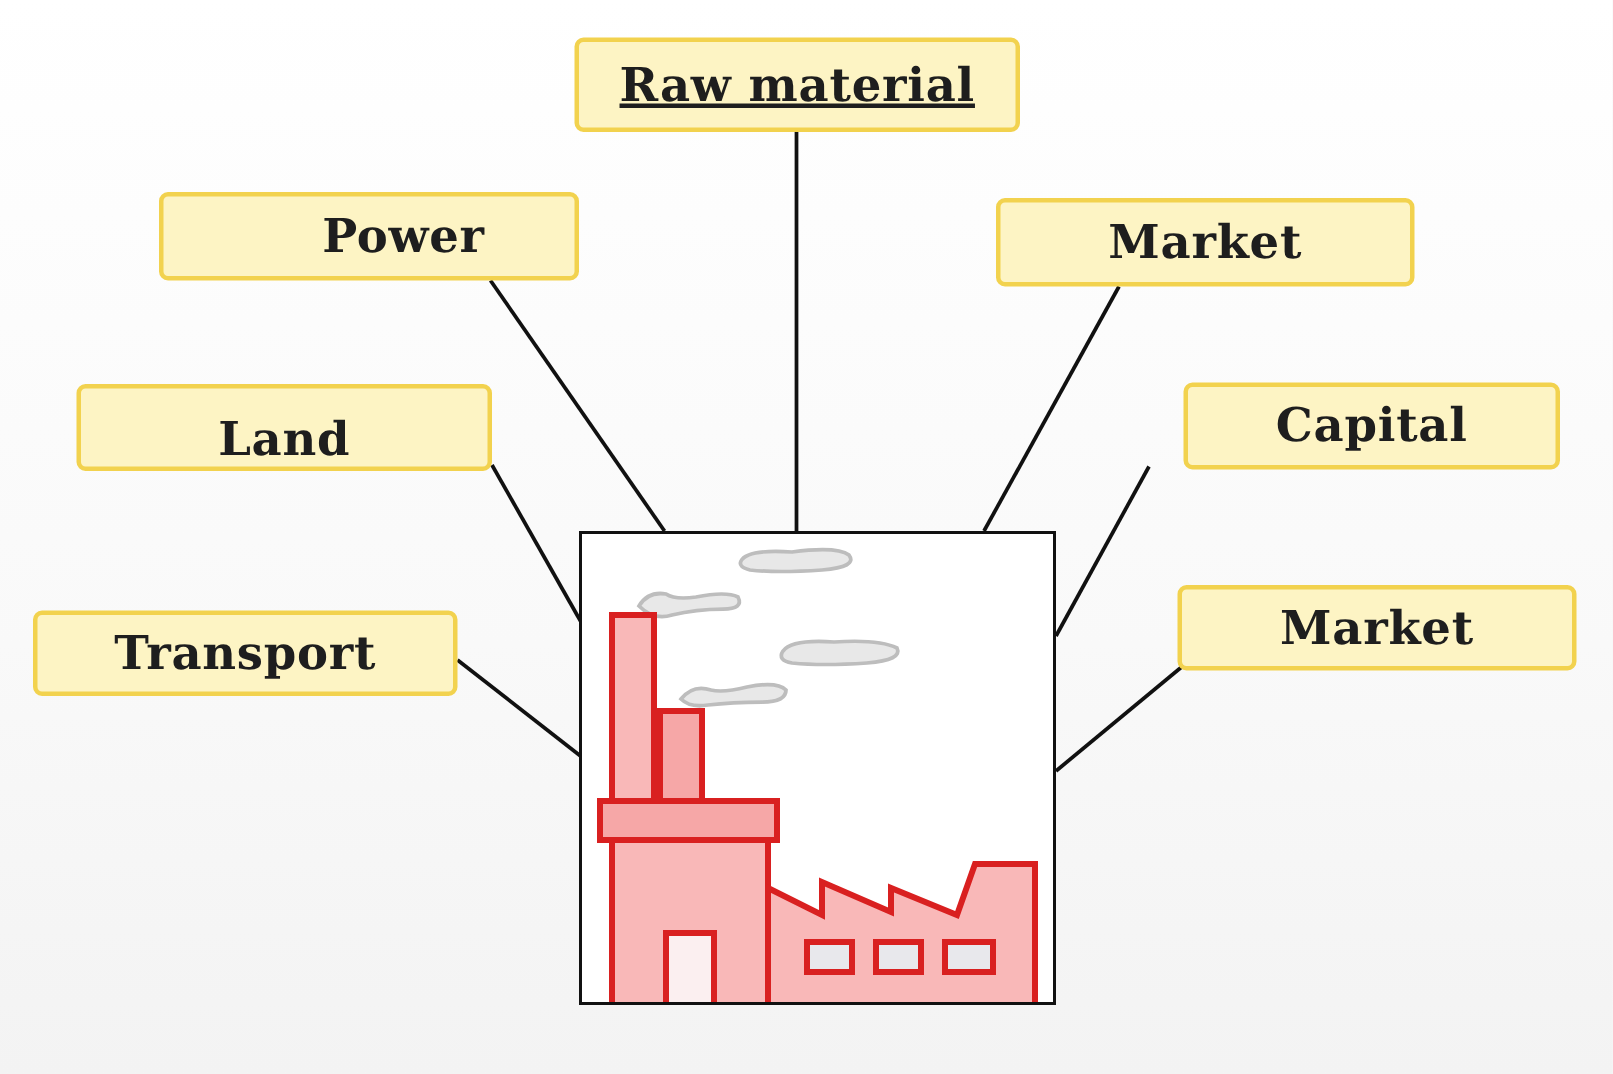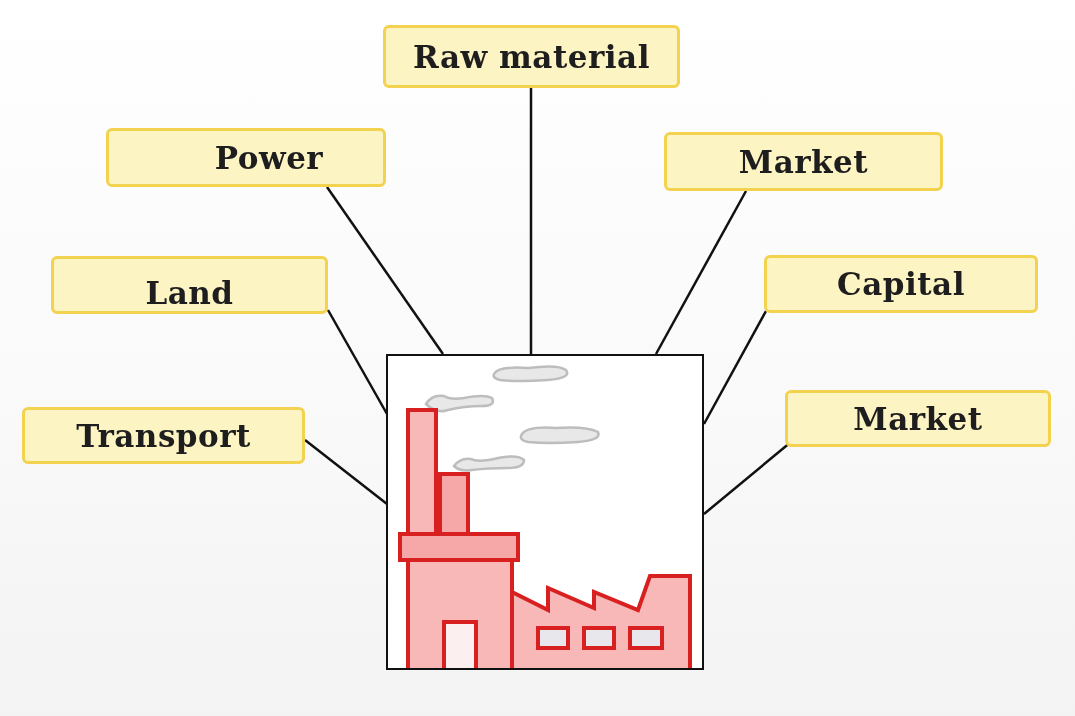--- a/index.html
+++ b/index.html
@@ -41,33 +41,33 @@
         <rect x="20" y="204" width="104" height="110"></rect>
         <path d="M124 236 L160 254 L160 232 L206 252 L206 236 L250 254 L262 220 L302 220 L302 314 L124 314 Z"></path>
         <rect x="56" y="266" width="32" height="48" fill="#fbeff0"></rect>
         <rect x="150" y="272" width="30" height="20" fill="#e8e8ec"></rect>
         <rect x="196" y="272" width="30" height="20" fill="#e8e8ec"></rect>
         <rect x="242" y="272" width="32" height="20" fill="#e8e8ec"></rect>
       </g>
     </svg>
   </div>
 
-  <div class="box" style="left:383px;top:25px;width:297px;height:63px;">
+  <div class="box" style="left:383px;top:25px;width:297px;height:63px;text-decoration:underline;">
     <span>Raw material</span>
   </div>
   <div class="box" style="left:106px;top:128px;width:280px;height:59px;padding-left:46px;">
     <span>Power</span>
   </div>
   <div class="box" style="left:664px;top:132px;width:279px;height:59px;">
     <span>Market</span>
   </div>
   <div class="box" style="left:51px;top:256px;width:277px;height:58px;align-items:flex-end;">
     <span>Land</span>
   </div>
-  <div class="box" style="left:764px;top:255px;width:274px;height:58px;">
+  <div class="box" style="left:789px;top:255px;width:251px;height:58px;">
     <span>Capital</span>
   </div>
   <div class="box" style="left:22px;top:386px;width:283px;height:57px;margin-top:21px;">
     <span>Transport</span>
   </div>
   <div class="box" style="left:785px;top:390px;width:266px;height:57px;">
     <span>Market</span>
   </div>
 
 </div>

